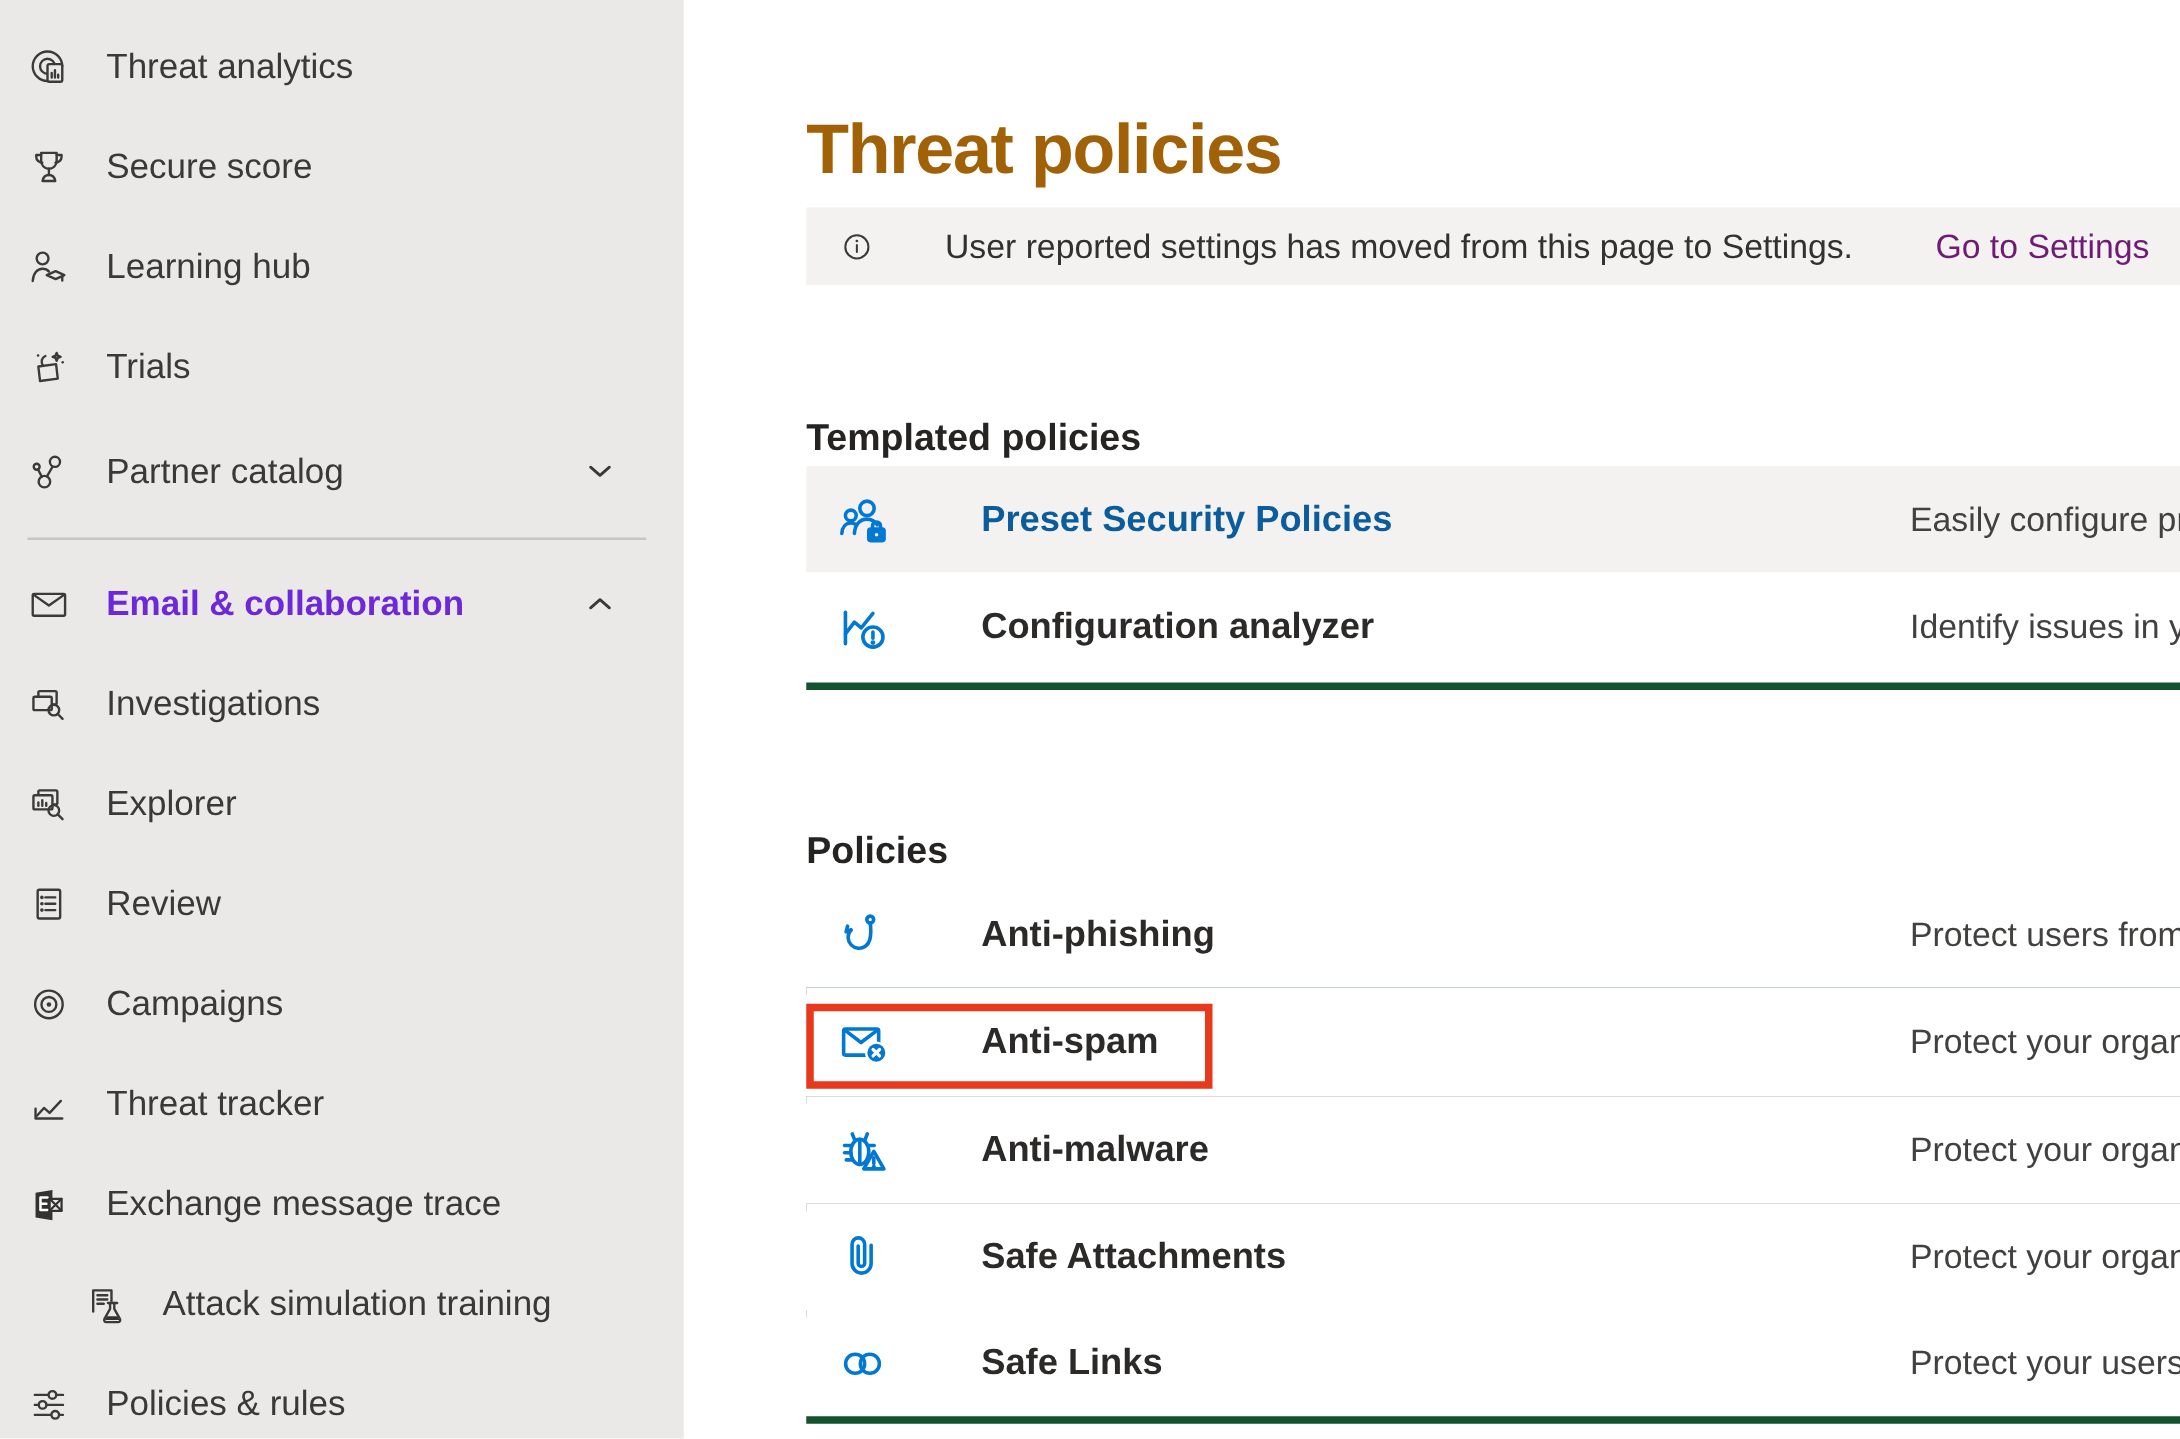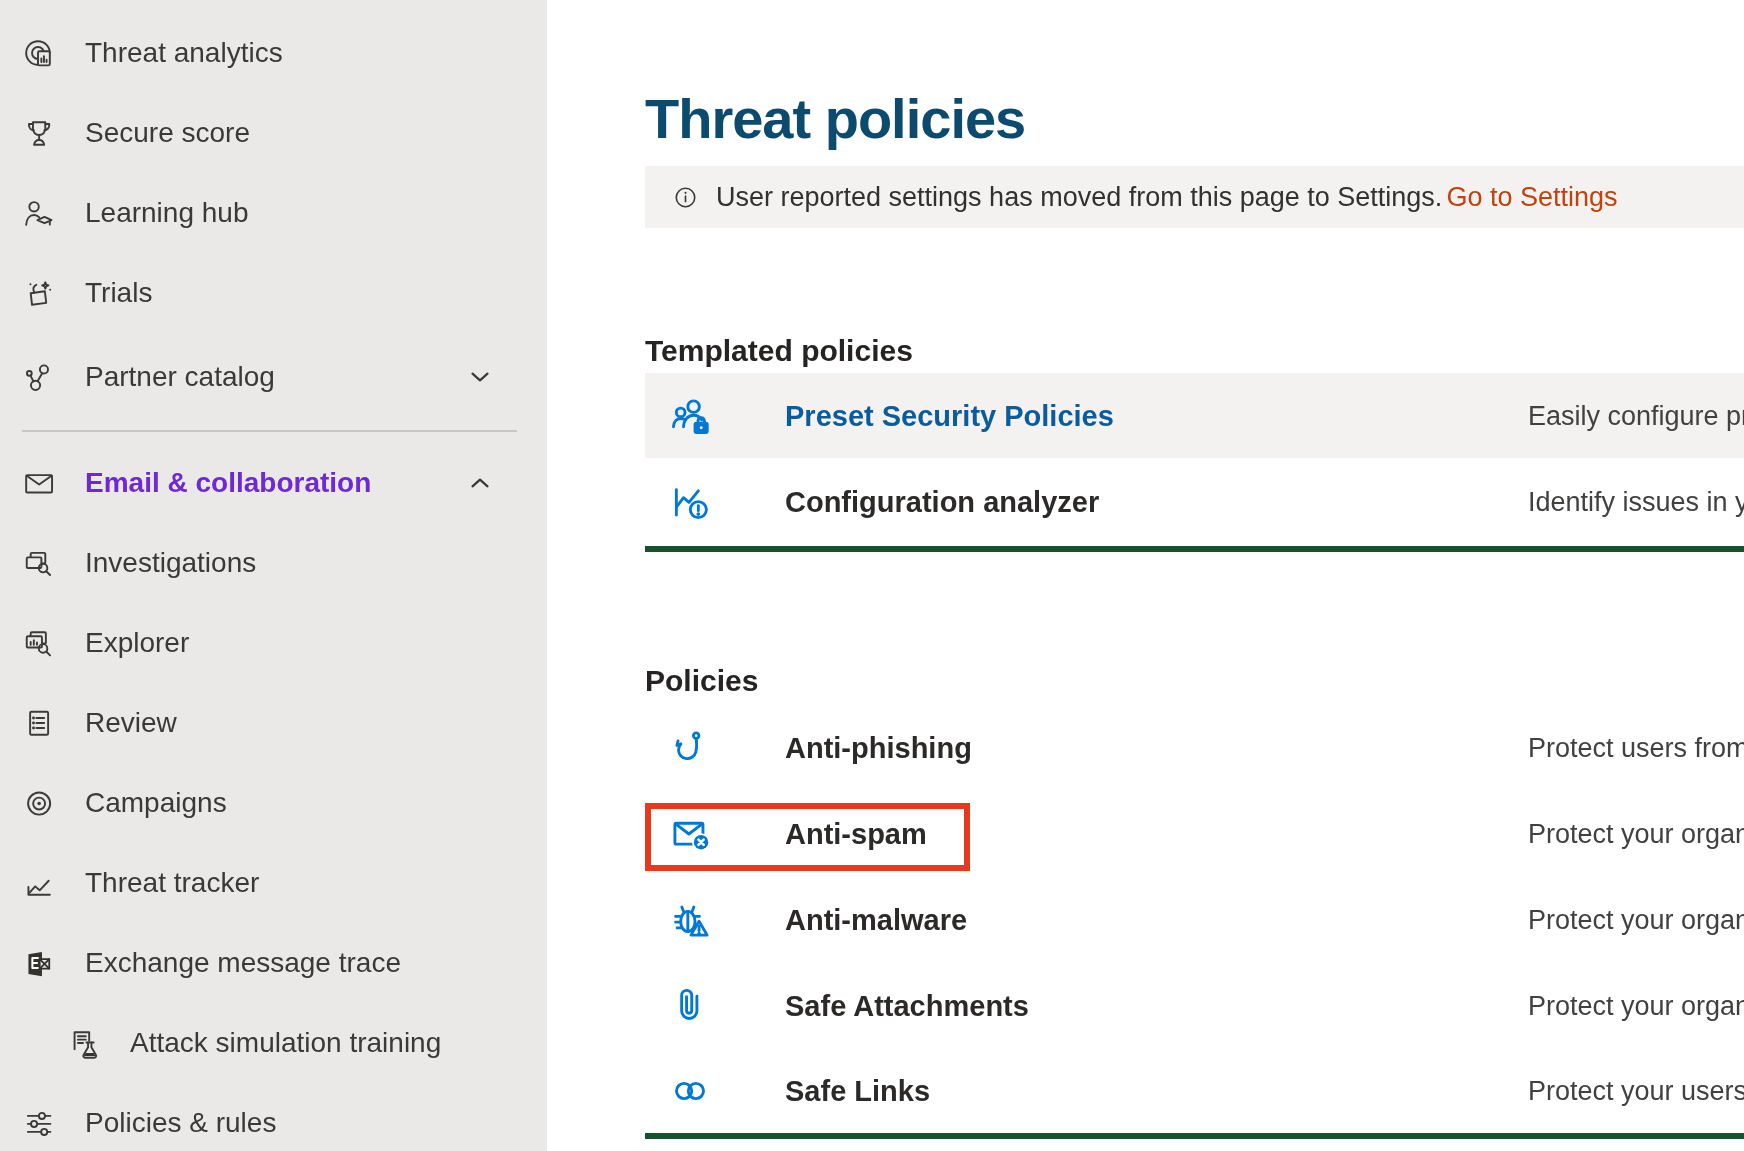--- a/index.html
+++ b/index.html
@@ -13,26 +13,26 @@
        width:36px;height:36px;color:#3b3a39;}
   .side-item .slabel{position:absolute;left:85px;top:50%;transform:translateY(-50%);
        font-size:28px;color:#3a3938;white-space:nowrap;}
   .side-item.bold .slabel{font-weight:bold;color:#6d28d9;}
   .side-item .chev{position:absolute;right:52px;top:50%;transform:translateY(-50%);
        width:30px;height:30px;color:#3a3938;}
   .sidebar-divider{position:absolute;left:22px;top:430px;width:495px;height:2px;background:#c8c6c4;}
 
   
   .page-title{position:absolute;left:645px;top:48px;font-size:56px;line-height:66px;
-       font-weight:bold;color:#0c4a6e;letter-spacing:-1px;white-space:nowrap;}
+       font-weight:bold;color:#a16207;letter-spacing:-1px;white-space:nowrap;}
   .banner{position:absolute;left:645px;top:166px;width:1099px;height:62px;background:#f3f2f1;
-       display:flex;align-items:center;font-size:27px;color:#323130;white-space:nowrap;overflow:hidden;}
+       display:flex;align-items:center;font-size:27px;color:#323130;white-space:nowrap;overflow:hidden;gap:40px;}
   .banner .info-icon{flex:0 0 auto;margin-left:26px;width:29px;height:29px;color:#3b3a39;}
   .banner .banner-text{margin-left:16px;}
-  .banner .banner-link{margin-left:4px;color:#c2410c;cursor:pointer;text-decoration:none;}
+  .banner .banner-link{margin-left:26px;color:#701a75;cursor:pointer;text-decoration:none;}
 
   .section-heading{position:absolute;left:645px;font-size:30px;line-height:36px;font-weight:bold;
        color:#252423;white-space:nowrap;}
   #heading-templated{top:308px;}
   #heading-policies{top:638px;}
 
   .row{position:absolute;left:645px;width:1099px;background:#fff;overflow:hidden;cursor:pointer;}
   .row.highlighted{background:#f3f2f1;}
   .row.bordered{border-bottom:6px solid #14532d;}
   .row .ricon{position:absolute;left:22px;top:50%;transform:translateY(-50%);

